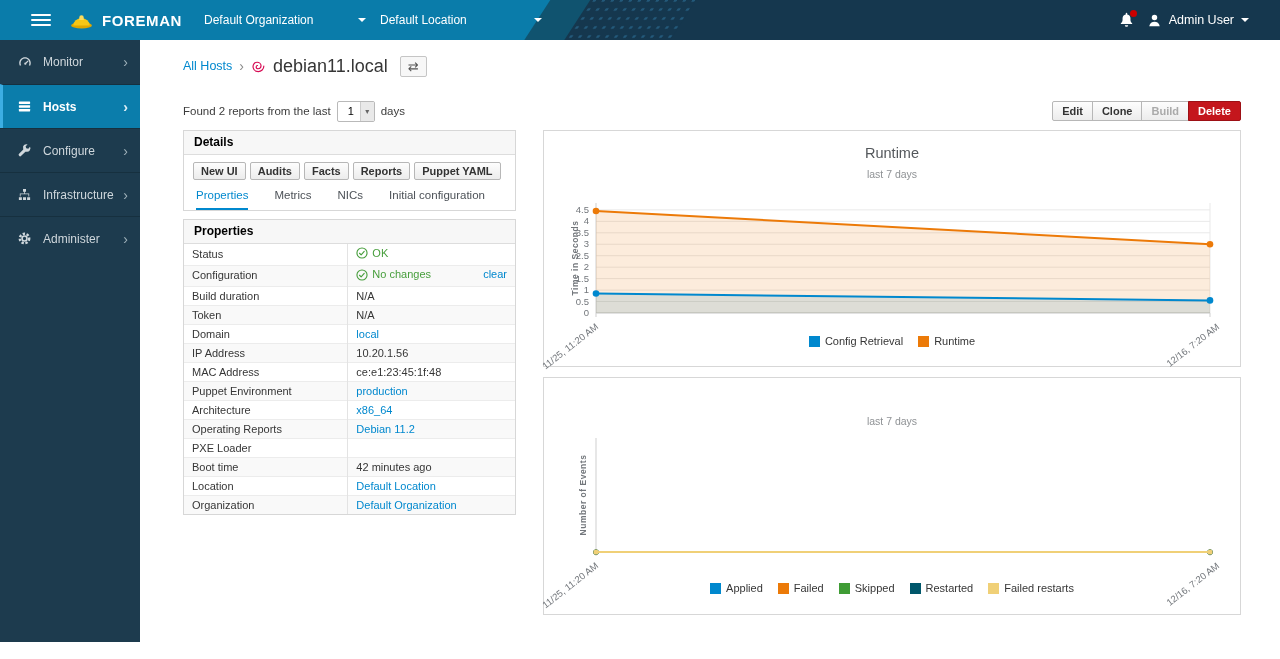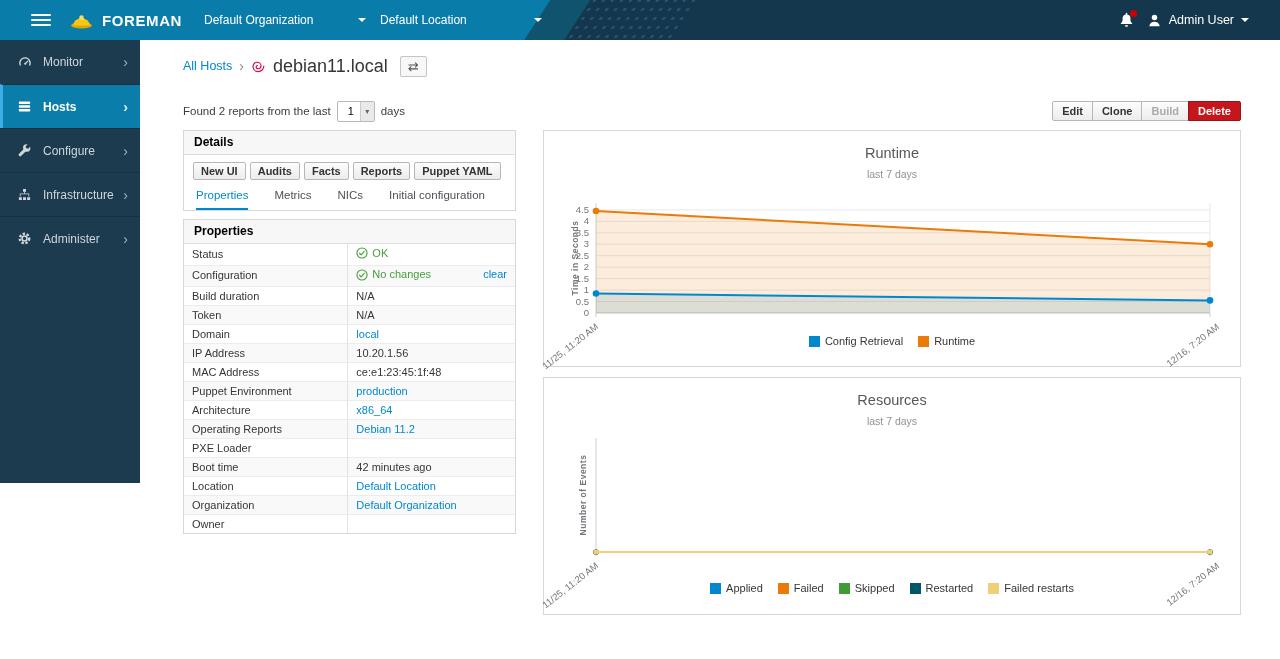--- a/index.html
+++ b/index.html
@@ -23,21 +23,21 @@
   .nav-select { display:flex; align-items:center; justify-content:space-between; width:162px; margin-right:14px;
                 color:#fff; font-size:12px; cursor:pointer; }
   .caret-down { width:0; height:0; border-left:4px solid transparent; border-right:4px solid transparent;
                 border-top:4px solid #fff; display:inline-block; }
   .nav-right { margin-left:auto; display:flex; align-items:center; gap:13px; color:#fff; }
   .bell-wrap { position:relative; cursor:pointer; display:flex; }
   .bell-badge { position:absolute; top:-2px; right:-3px; width:7px; height:7px; border-radius:50%; background:#cc0000; }
   .user-wrap { display:flex; align-items:center; gap:7px; cursor:pointer; font-size:12.5px; }
 
   
-  .sidebar { position:fixed; top:40px; left:0; width:140px; height:443px; background:#1d3b4e; z-index:10; }
+  .sidebar { position:fixed; top:40px; left:0; width:140px; height:602px; background:#1d3b4e; z-index:10; }
   .side-item { display:flex; align-items:center; height:44px; padding:0 12px 0 17px; color:#cfd7dc;
                font-size:12px; cursor:pointer; border-top:1px solid #16303f; }
   .side-item:first-child { border-top:none; }
   .side-item .s-icon { width:17px; margin-right:9px; display:flex; align-items:center; }
   .side-item .chev { margin-left:auto; color:#9fb1ba; font-size:14px; line-height:1; }
   .side-item.active { background:#0b7dab; color:#fff; border-left:3px solid #3caee3; padding-left:14px; font-weight:bold; }
   .side-item.active .chev { color:#dff0f7; }
 
   
   .main { position:absolute; top:40px; left:140px; width:1140px; height:619px; background:#fff; padding:14px 39px 0 43px; }
@@ -333,24 +333,20 @@
                 <td class="plabel">Boot time</td>
                 <td>42 minutes ago</td>
               </tr>
               <tr>
                 <td class="plabel">Location</td>
                 <td><a class="val-link">Default Location</a></td>
               </tr>
               <tr>
                 <td class="plabel">Organization</td>
                 <td><a class="val-link">Default Organization</a></td>
-              </tr>
-              <tr>
-                <td class="plabel">Owner</td>
-                <td>&nbsp;</td>
               </tr>
             </tbody>
           </table>
       </div>
     </div>
 
     <div class="right-col">
       <div class="chart-panel">
         <div class="chart-title">Runtime</div>
         <div class="chart-subtitle">last 7 days</div>
@@ -397,21 +393,20 @@
               <span class="legend-swatch" style="background: rgb(0, 136, 206);"></span>
               <span>Config Retrieval</span>
             </span>
             <span class="legend-item">
               <span class="legend-swatch" style="background: rgb(236, 122, 8);"></span>
               <span>Runtime</span>
             </span>
           </div>
       </div>
       <div class="chart-panel">
-        <div class="chart-title">Resources</div>
         <div class="chart-subtitle">last 7 days</div>
         <svg class="chart-svg" width="696" height="178">
             <line x1="52" x2="52" y1="2" y2="116" stroke="#cfcfcf"></line>
             <line x1="52" x2="666" y1="116" y2="116" stroke="#cfcfcf"></line>
             <line x1="52" x2="52" y1="116" y2="120" stroke="#cfcfcf"></line>
             <line x1="666" x2="666" y1="116" y2="120" stroke="#cfcfcf"></line>
             <text transform="translate(42,59) rotate(-90)" text-anchor="middle" fill="#72767b" font-size="8.5" font-weight="bold" letter-spacing=".5">Number of Events</text>
             <polygon points="52,116 666,116 666,116 52,116" fill="#0088ce" fill-opacity="0.14"></polygon>
             <polygon points="52,116 666,116 666,116 52,116" fill="#ec7a08" fill-opacity="0.14"></polygon>
             <polygon points="52,116 666,116 666,116 52,116" fill="#3f9c35" fill-opacity="0.14"></polygon>

